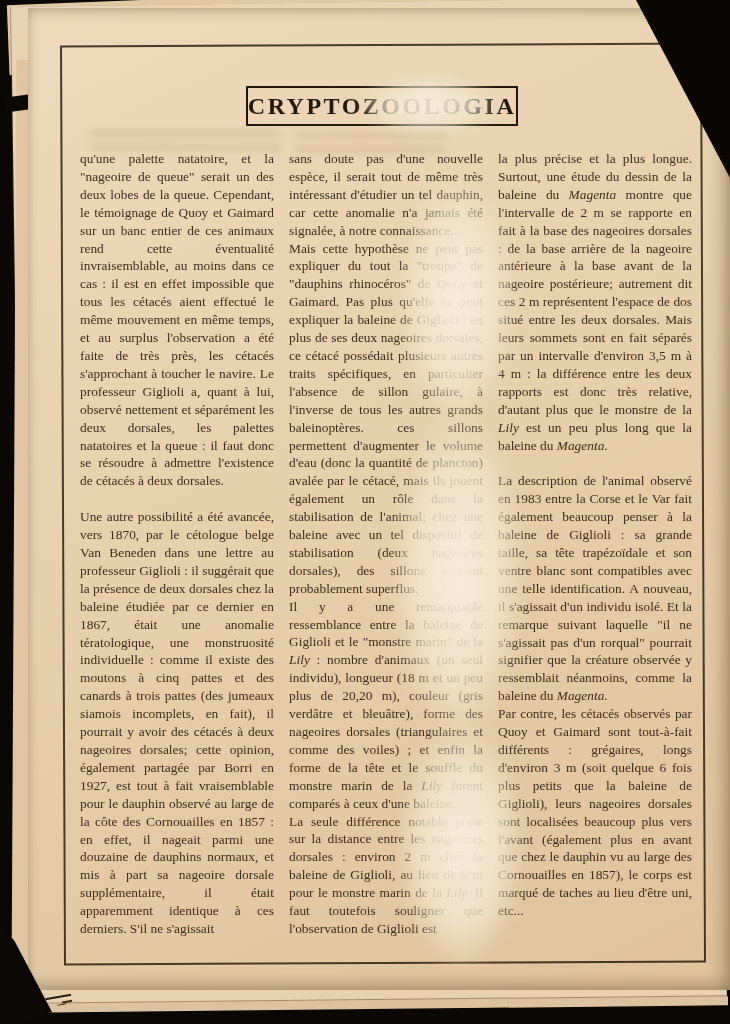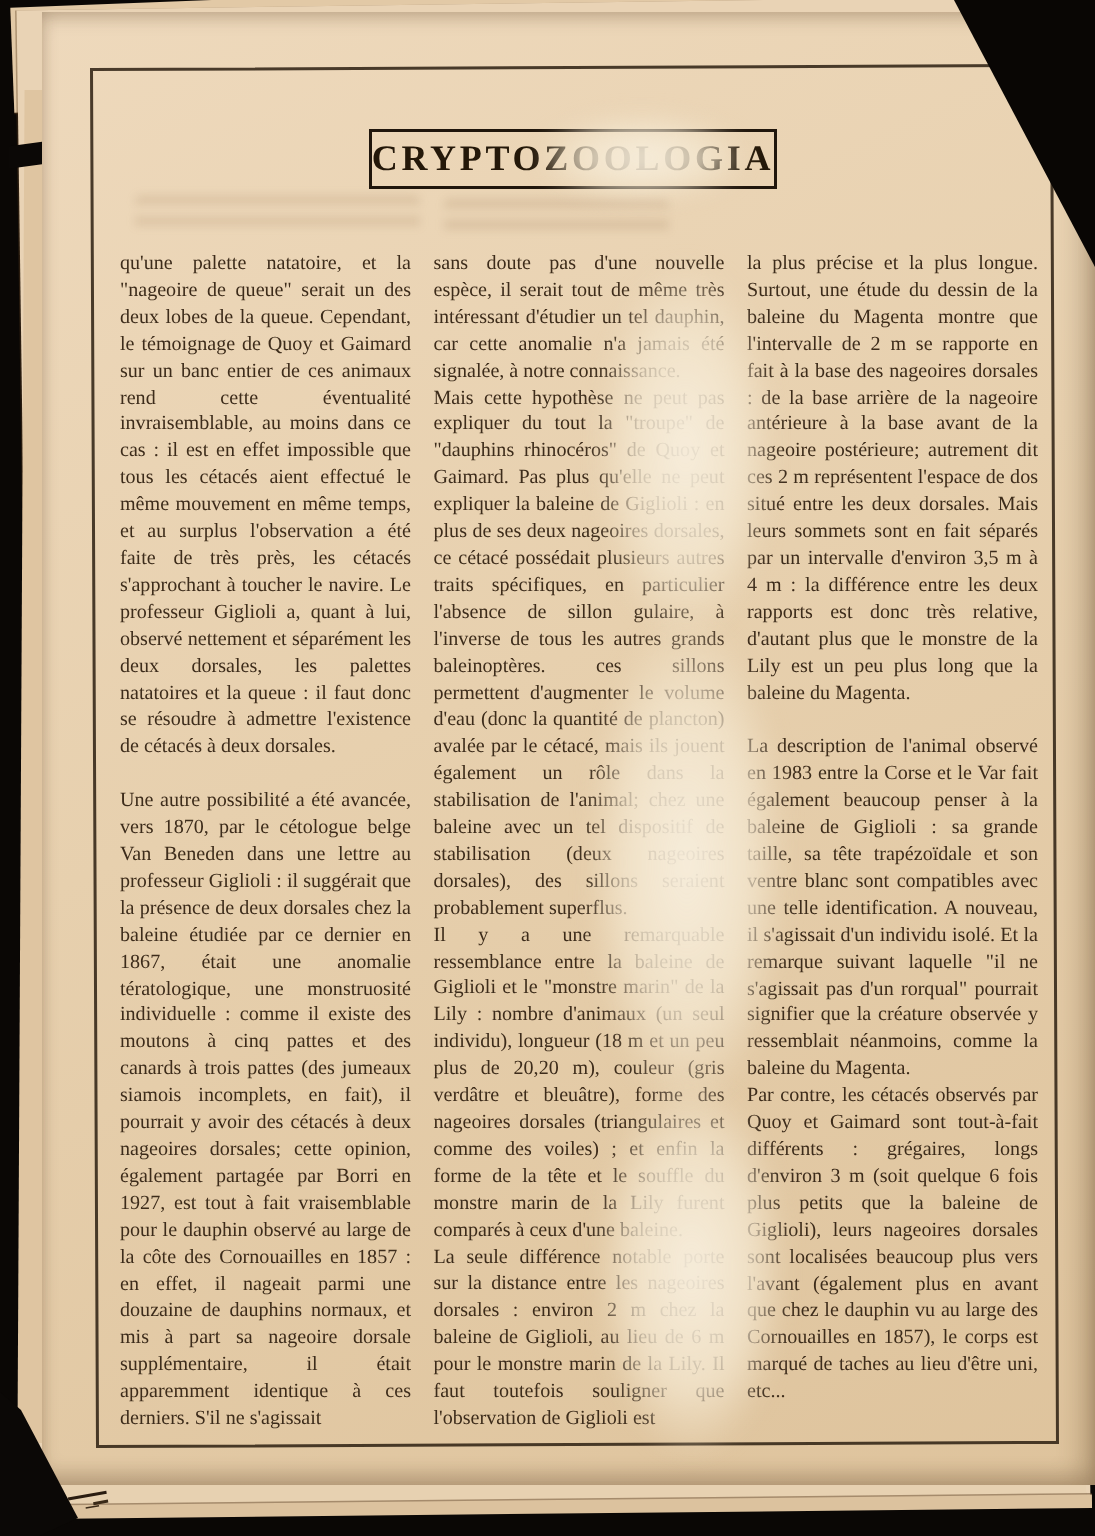--- a/index.html
+++ b/index.html
@@ -24,28 +24,28 @@
   .frame{
     position:absolute;left:34px;top:36px;width:638px;height:916px;
     border:2px solid rgba(44,31,17,.85);transform:rotate(-0.25deg);
   }
   .title-box{
     position:absolute;left:218px;top:78px;width:268px;height:36px;
     border:2px solid #20160c;display:flex;align-items:center;justify-content:center;
     color:#241809;font-weight:bold;font-size:24px;letter-spacing:2.5px;
   }
   .columns{
-    position:absolute;left:52px;top:158px;width:612px;height:800px;
+    position:absolute;left:52px;top:142px;width:612px;height:800px;
     display:flex;gap:15px;
     color:#3d2c1b;font-size:13.4px;line-height:17.9px;
   }
   .col{flex:1;min-width:0;}
   .para{margin:0;text-align:justify;hyphens:auto;}
   .space-before{margin-top:18px;}
-  .em{}
+  .em{font-style:italic;}
   
   .ghost{position:absolute;filter:blur(3px);border-radius:4px;z-index:0;
     background:repeating-linear-gradient(180deg,rgba(150,115,78,.16) 0 7px,rgba(0,0,0,0) 7px 14px);}
   .ghost-a{left:62px;top:122px;width:190px;height:28px;}
   .ghost-b{left:268px;top:124px;width:150px;height:26px;}
   
   .glare{position:absolute;z-index:5;pointer-events:none;filter:blur(7px);
     background:radial-gradient(ellipse at center,rgba(247,238,221,.96) 0%,rgba(243,230,206,.8) 45%,rgba(240,226,200,0) 72%);}
   .glare-header{left:358px;top:76px;width:140px;height:58px;}
   .glare-c2a{left:398px;top:175px;width:118px;height:250px;}

